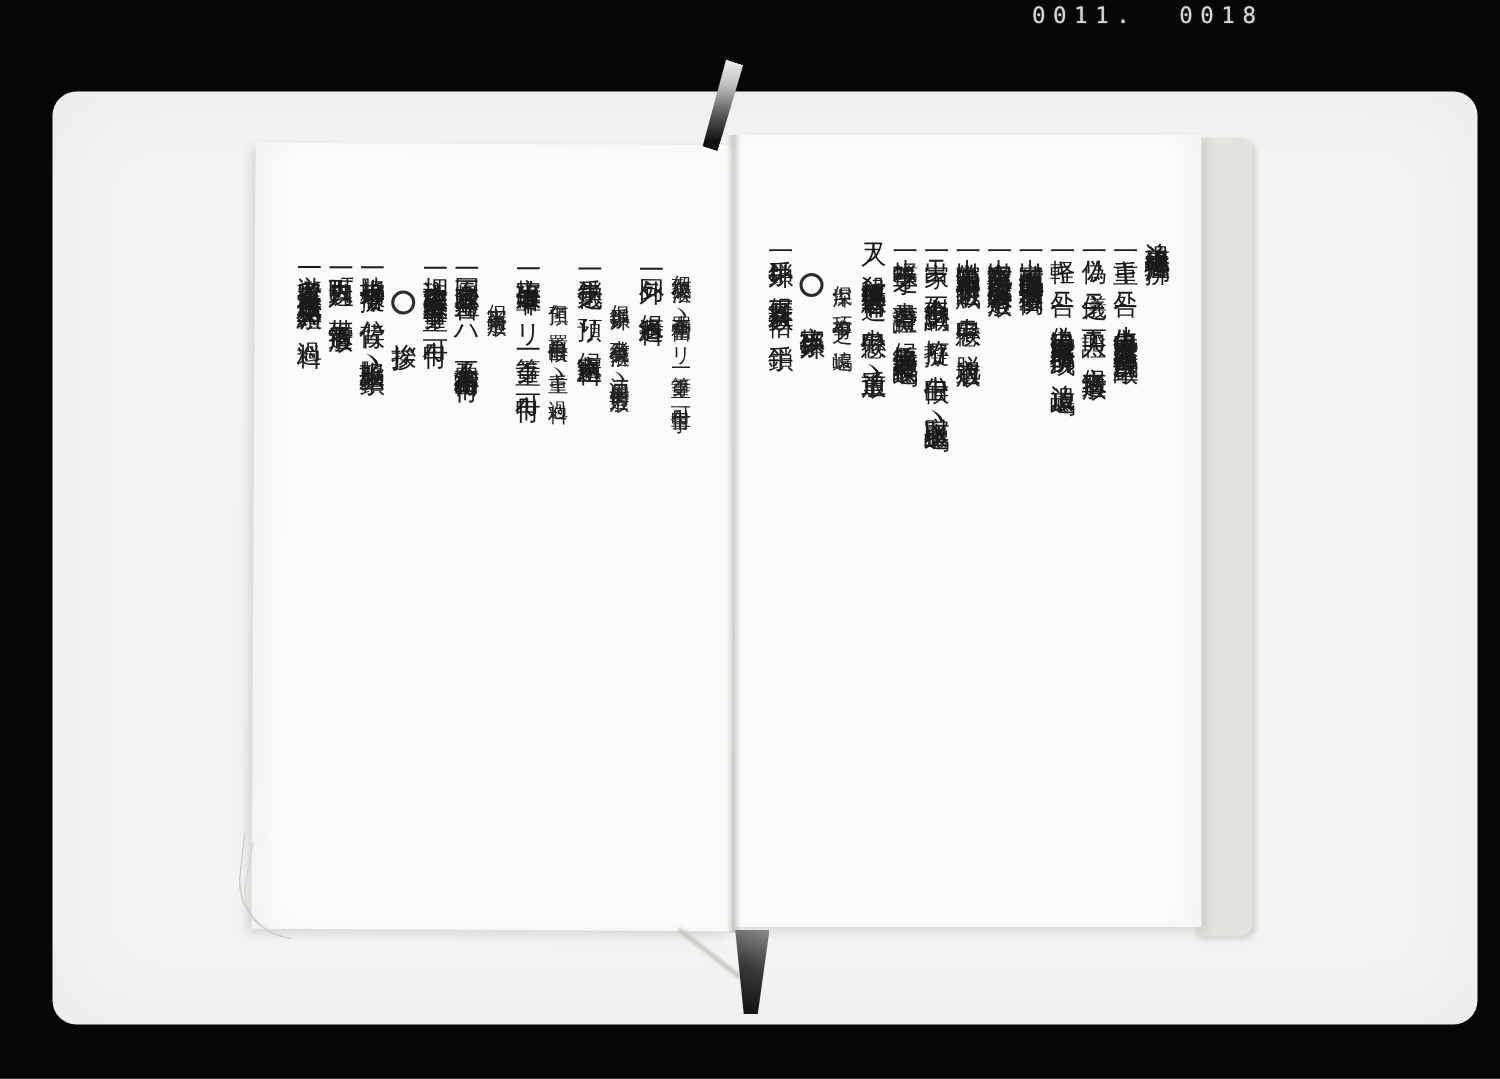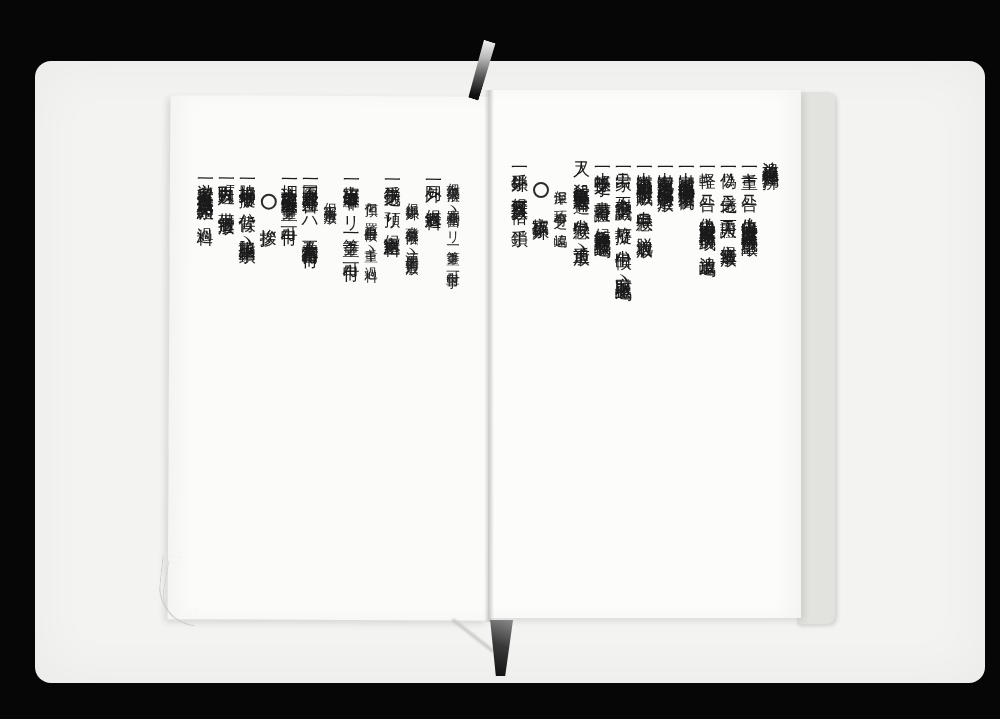--- a/index.html
+++ b/index.html
@@ -67,20 +67,24 @@
   .col.notetop{font-size:13.5px;line-height:20px;padding-top:12px;color:#222;}
   .col.marker{padding-top:34px;}
   .enso{display:inline-block;width:12px;height:12px;border:2.2px solid #2c2c2c;
         border-radius:50%;margin:0 0 6px 0;}
 </style>
 </head>
 <body>
 
 <div class="frame">
 
+  <div class="counter">
+    <span class="grp">0011.</span>
+    <span class="grp">0018</span>
+  </div>
 
   <div class="photo">
     <div class="book">
 
       <div class="bottom-band"></div>
       <div class="page-stack-right"></div>
 
       <div class="left-page">
         <div class="curl c1"></div>
         <div class="curl c2"></div>

